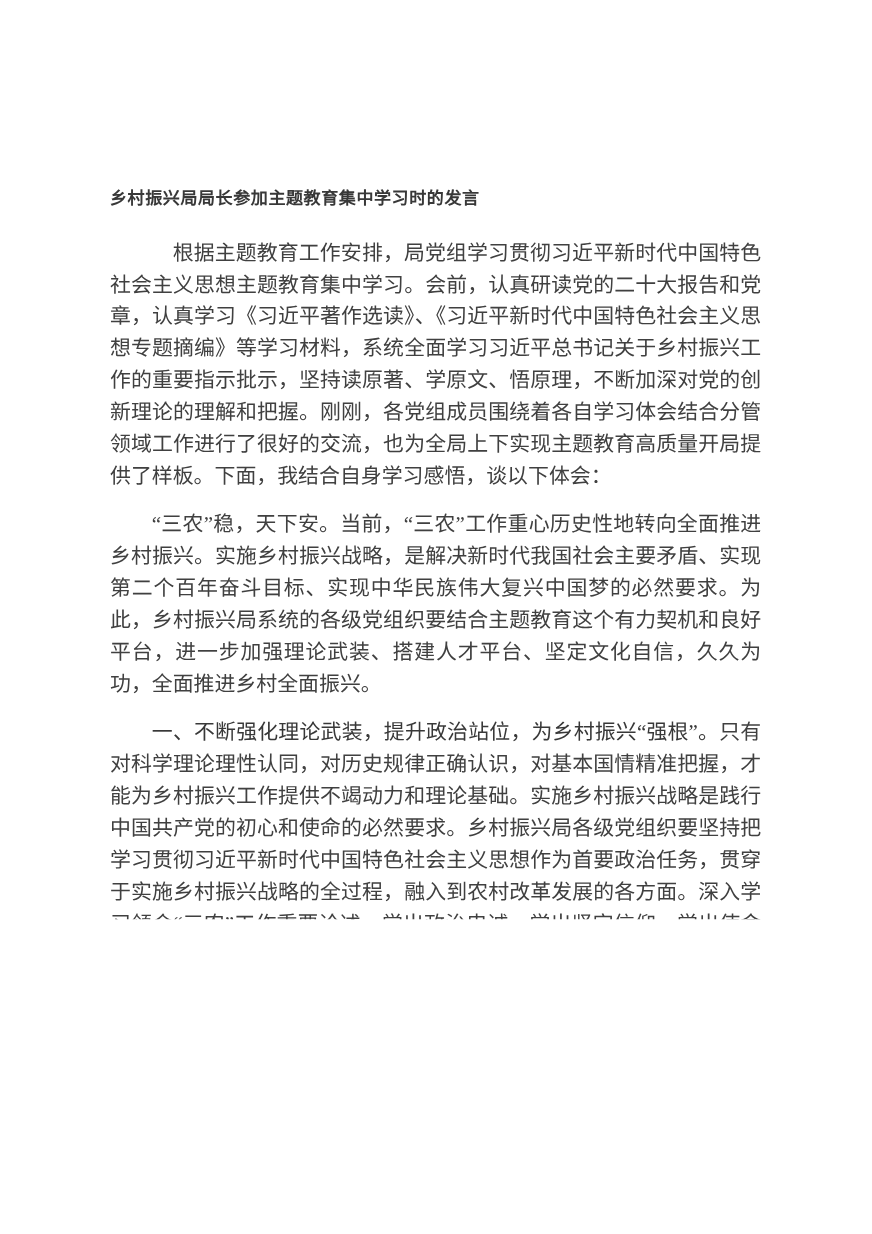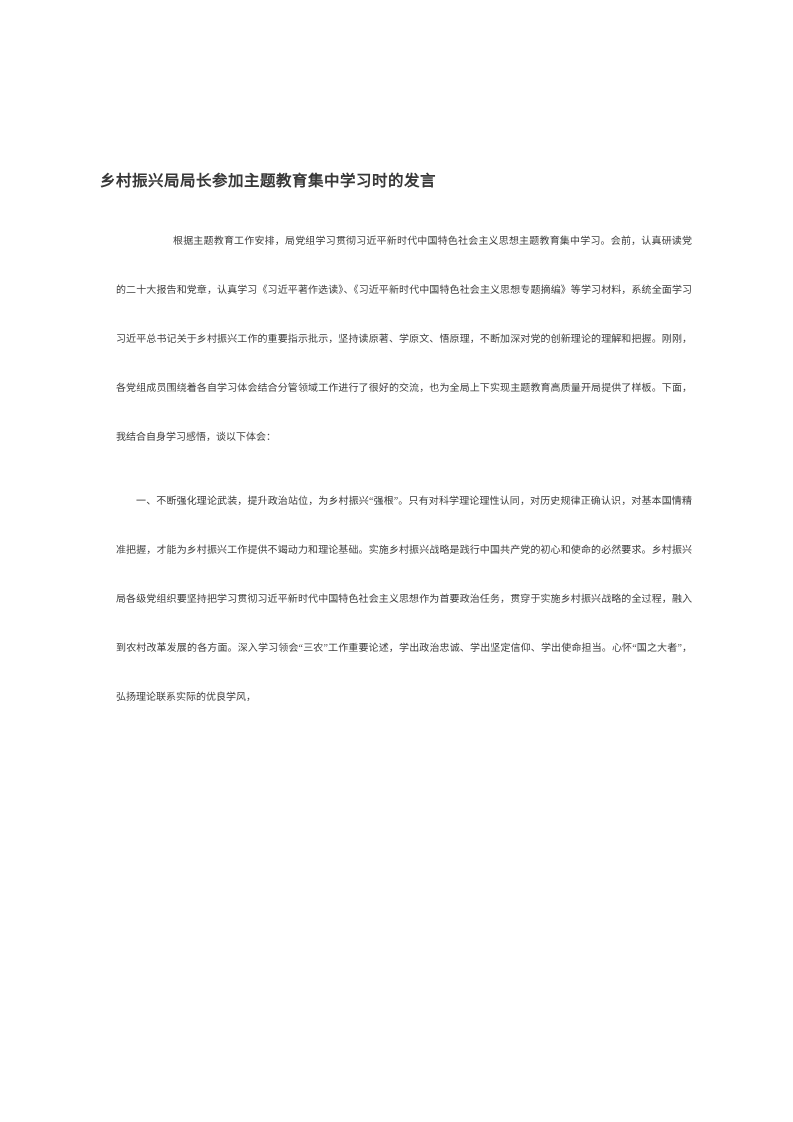--- a/index.html
+++ b/index.html
@@ -21,35 +21,36 @@
   .doc-title {
     margin: 0 0 16px 0;
     font-size: 15.5px;
     font-weight: 700;
     line-height: 37.5px;
     text-align: left;
     letter-spacing: 0.5px;
     color: #383838;
   }
   .para {
-    margin: 0 0 15px 16px;
-    font-size: 10px;
-    line-height: 49px;
+    margin: 0 0 15px 0;
+    font-size: 19px;
+    line-height: 29px;
     text-align: justify;
     text-justify: inter-ideograph;
     word-break: break-all;
     color: #404040;
   }
   .indent-deep { text-indent: 57px; }
   .indent-std  { text-indent: 2em; }
   .para strong { font-weight: 400; color: #383838; }
 </style>
 </head>
 <body>
 
 <div class="page">
   <h1 class="doc-title">乡村振兴局局长参加主题教育集中学习时的发言</h1>
 
   <p class="para indent-deep">根据主题教育工作安排，局党组学习贯彻习近平新时代中国特色社会主义思想主题教育集中学习。会前，认真研读党的二十大报告和党章，认真学习《习近平著作选读》、《习近平新时代中国特色社会主义思想专题摘编》等学习材料，系统全面学习习近平总书记关于乡村振兴工作的重要指示批示，坚持读原著、学原文、悟原理，不断加深对党的创新理论的理解和把握。刚刚，各党组成员围绕着各自学习体会结合分管领域工作进行了很好的交流，也为全局上下实现主题教育高质量开局提供了样板。下面，我结合自身学习感悟，谈以下体会：</p>
 
+  <p class="para indent-std">“三农”稳，天下安。当前，“三农”工作重心历史性地转向全面推进乡村振兴。实施乡村振兴战略，是解决新时代我国社会主要矛盾、实现第二个百年奋斗目标、实现中华民族伟大复兴中国梦的必然要求。为此，乡村振兴局系统的各级党组织要结合主题教育这个有力契机和良好平台，进一步加强理论武装、搭建人才平台、坚定文化自信，久久为功，全面推进乡村全面振兴。</p>
 
   <p class="para indent-std"><strong>一、不断强化理论武装，提升政治站位，为乡村振兴“强根”。</strong><span>只有对科学理论理性认同，对历史规律正确认识，对基本国情精准把握，才能为乡村振兴工作提供不竭动力和理论基础。实施乡村振兴战略是践行中国共产党的初心和使命的必然要求。乡村振兴局各级党组织要坚持把学习贯彻习近平新时代中国特色社会主义思想作为首要政治任务，贯穿于实施乡村振兴战略的全过程，融入到农村改革发展的各方面。深入学习领会“三农”工作重要论述，学出政治忠诚、学出坚定信仰、学出使命担当。心怀“国之大者”，弘扬理论联系实际的优良学风，</span></p>
 </div>
 
 </body></html>

